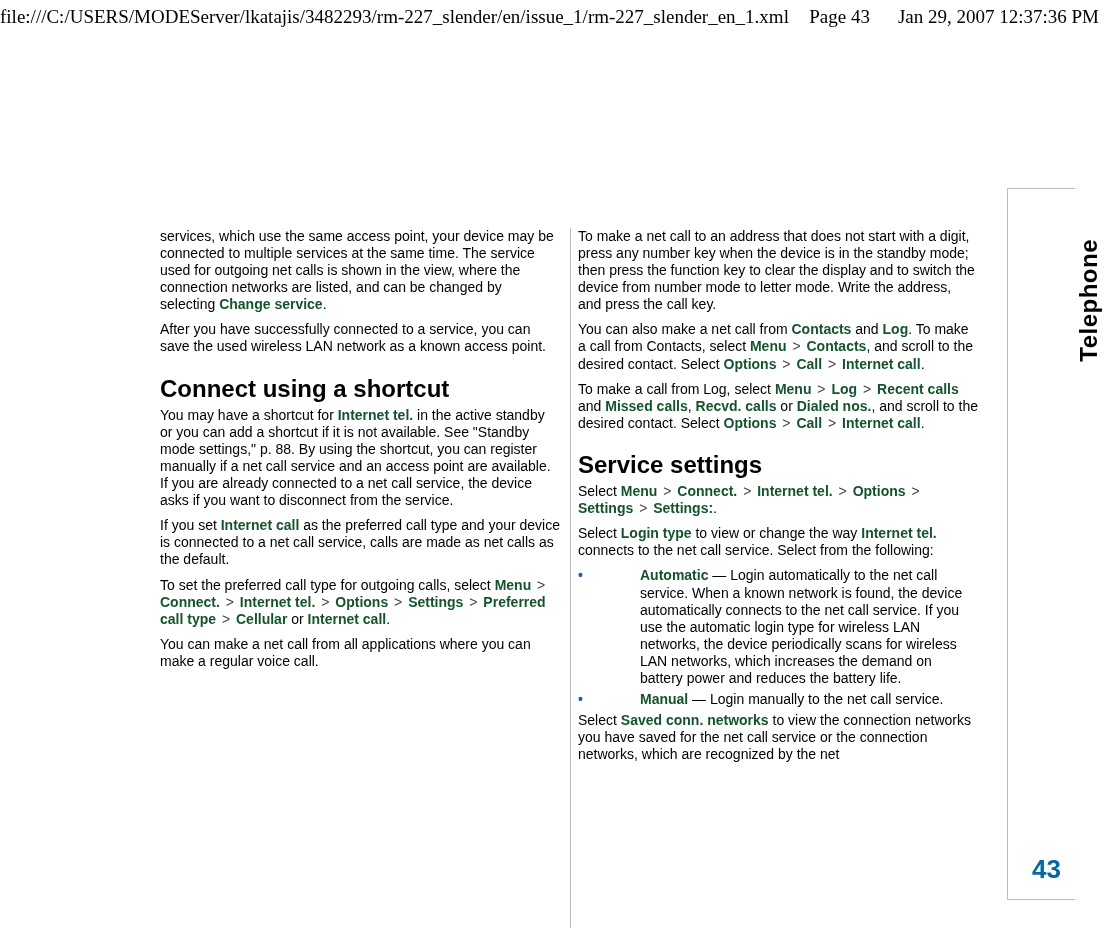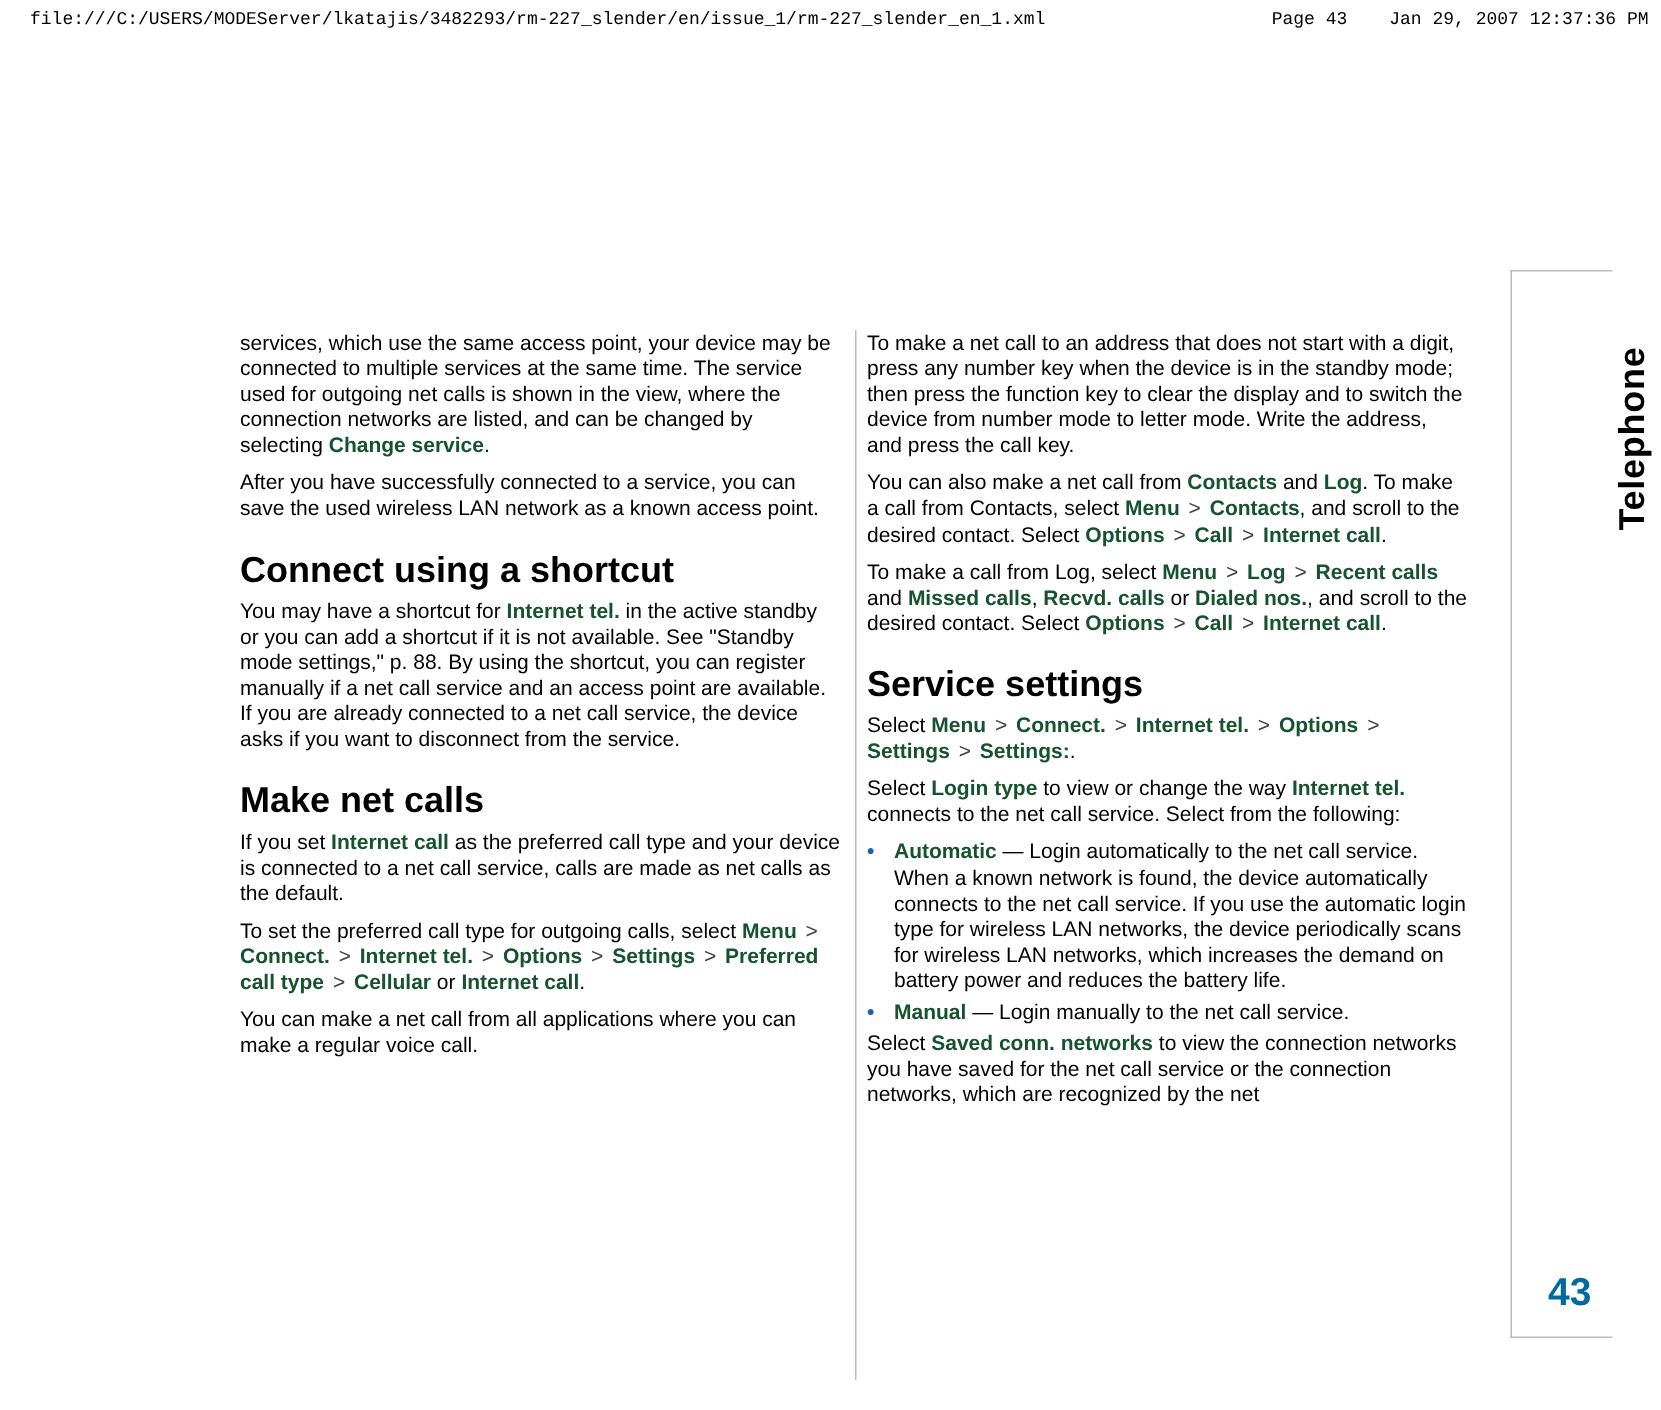--- a/index.html
+++ b/index.html
@@ -5,23 +5,23 @@
   * { margin: 0; padding: 0; box-sizing: border-box; }
   body {
     font-family: Verdana, Arial, sans-serif;
     background: #fff;
     color: #000;
     width: 1107px;
     height: 940px;
     position: relative;
   }
   .page-header {
-    font-family: Liberation Mono, monospace;
-    font-size: 12px;
-    padding: 6px 8px 0 20px;
+    font-family: Liberation Serif, serif;
+    font-size: 19px;
+    padding: 6px 8px 0 0;
     display: flex;
     justify-content: space-between;
     white-space: pre;
   }
   .page-header .right { display: flex; gap: 28px; }
   .content-area {
     position: relative;
     height: 880px;
     margin-top: 10px;
   }
@@ -41,21 +41,21 @@
   .col p { margin-bottom: 8px; }
   .col h2 {
     font-size: 24px;
     font-weight: bold;
     margin: 18px 0 4px 0;
   }
   .link { color: #14532d; font-weight: bold; }
   .sep { color: #444; margin: 0 2px; }
   .bullet-row { display: flex; align-items: flex-start; margin-bottom: 4px; }
   .bullet-dot { width: 18px; color: #1b5fb5; font-weight: bold; flex-shrink: 0; }
-  .bullet-body { flex: 1; }
+  .bullet-body { flex: 1; margin-left: 44px; }
   .column-divider {
     position: absolute;
     left: 570px;
     top: 190px;
     width: 1px;
     height: 700px;
     background: #bbb;
   }
   .right-rail {
     position: absolute;
@@ -113,21 +113,20 @@
       <p>
         <span>services, which use the same access point, your device may be connected to multiple services at the same time. The service used for outgoing net calls is shown in the view, where the connection networks are listed, and can be changed by selecting </span><span class="link">Change service</span><span>.</span>
       </p>
       <p>After you have successfully connected to a service, you can save the used wireless LAN network as a known access point.</p>
 
       <h2>Connect using a shortcut</h2>
       <p>
         <span>You may have a shortcut for </span><span class="link">Internet tel.</span><span> in the active standby or you can add a shortcut if it is not available. See "Standby mode settings," p. 88. By using the shortcut, you can register manually if a net call service and an access point are available. If you are already connected to a net call service, the device asks if you want to disconnect from the service.</span>
       </p>
 
-      <h2>Make net calls</h2>
       <p>
         <span>If you set </span><span class="link">Internet call</span><span> as the preferred call type and your device is connected to a net call service, calls are made as net calls as the default.</span>
       </p>
       <p>
         <span>To set the preferred call type for outgoing calls, select </span><span class="link">Menu</span>
         <span class="sep">&gt;</span>
         <span class="link">Connect.</span>
         <span class="sep">&gt;</span>
         <span class="link">Internet tel.</span>
         <span class="sep">&gt;</span>

